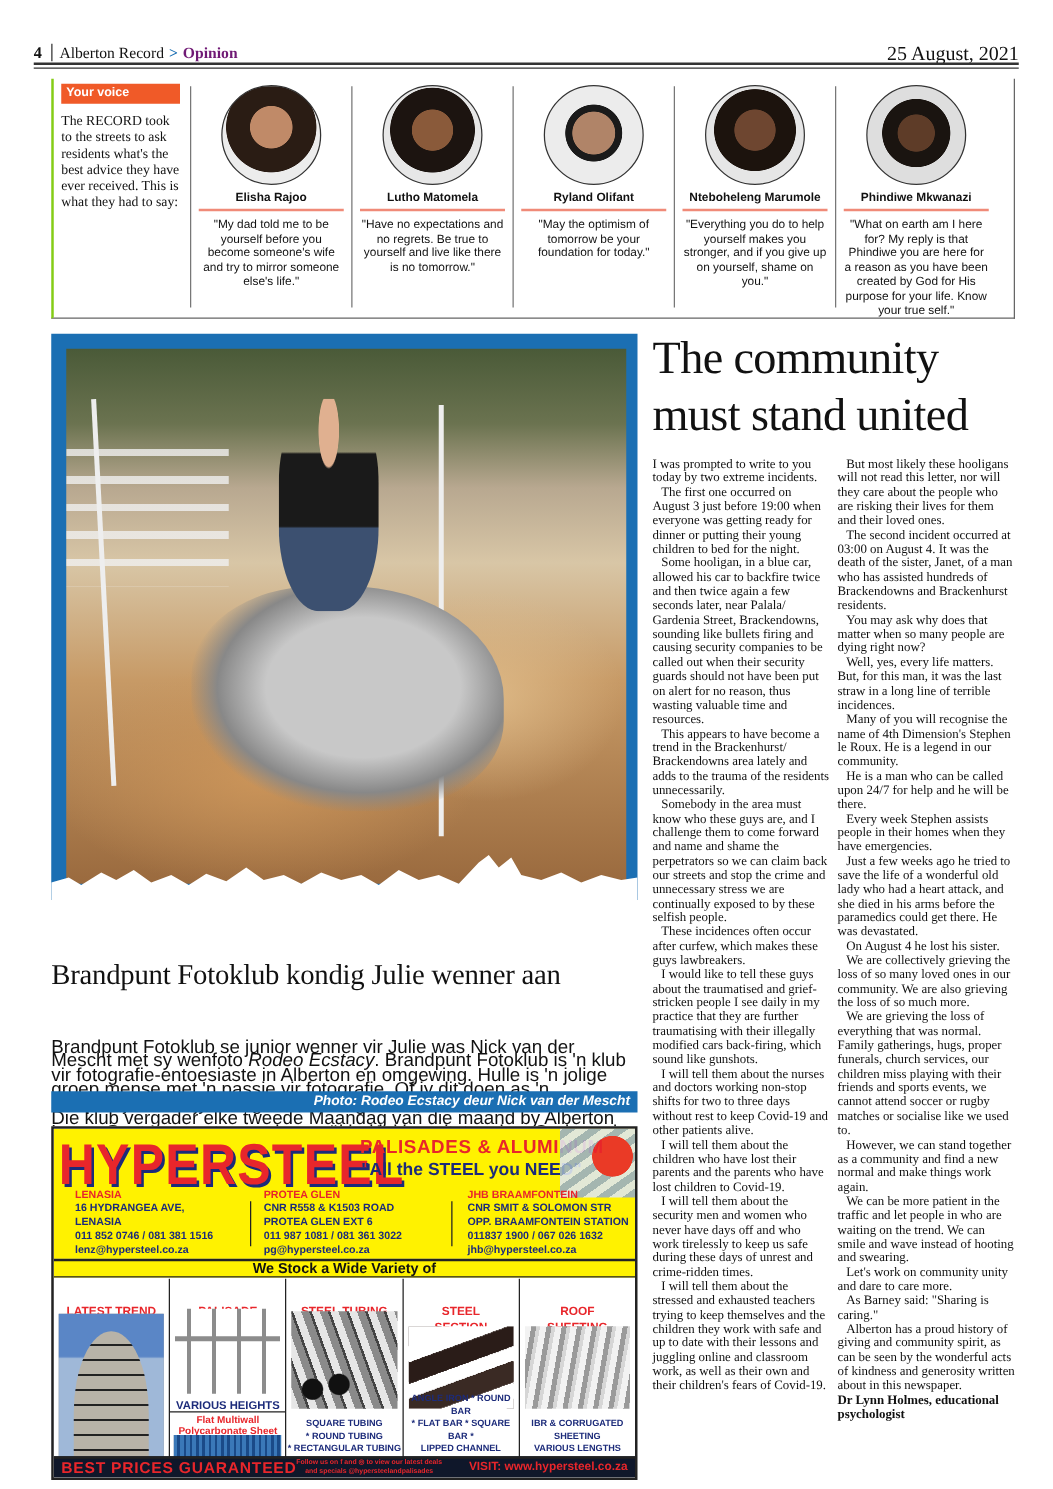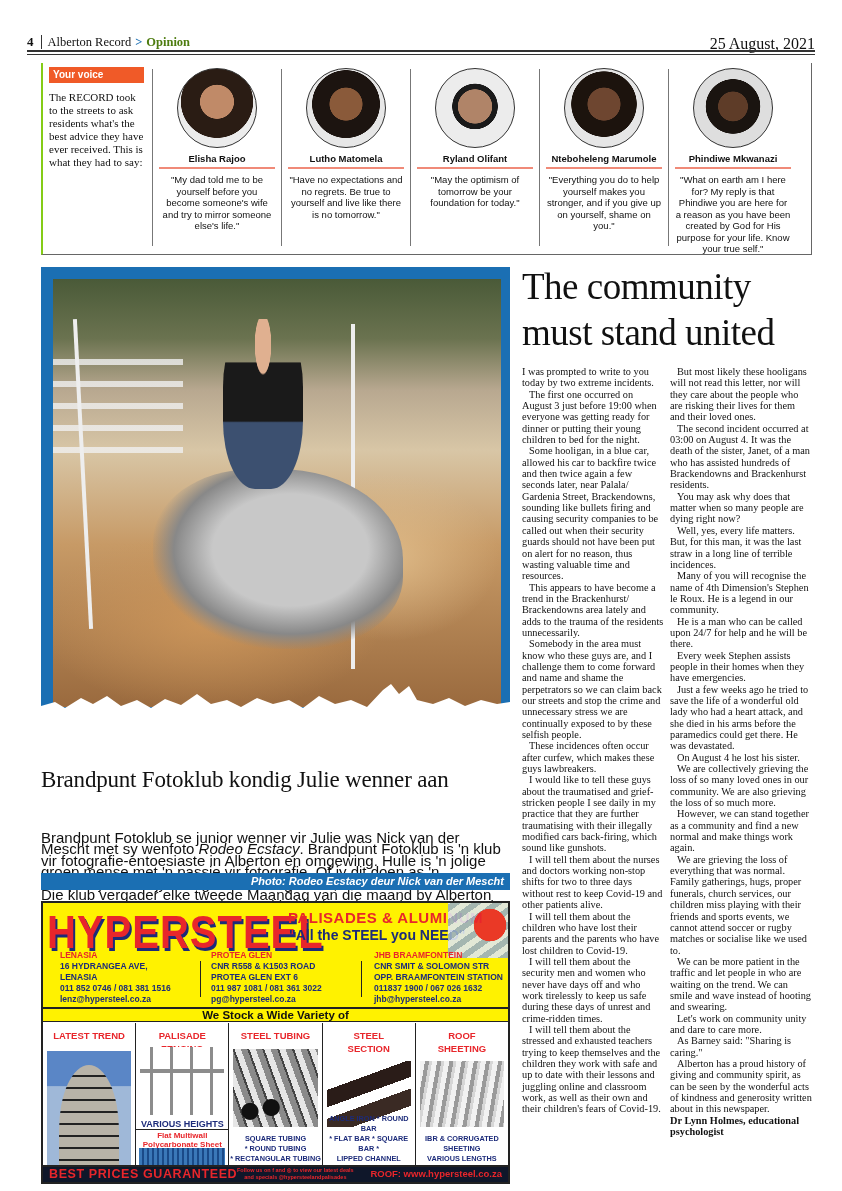--- a/index.html
+++ b/index.html
@@ -3,21 +3,21 @@
 <meta charset="utf-8">
 <style>
   * { box-sizing: border-box; margin: 0; padding: 0; }
   html, body { width: 842px; height: 1191px; background: #fff; overflow: hidden; }
   body { position: relative; font-family: "Liberation Serif", serif; color: #111; }
 
   
   .hdr { position: absolute; left: 27px; top: 33px; width: 470px; height: 18px; font-size: 12.5px; display: flex; align-items: center; }
   .hdr .pg { font-weight: bold; font-size: 13px; margin-right: 7px; }
   .hdr .sep { width: 1px; height: 14px; background: #333; margin-right: 6px; }
-  .hdr .sec { color: #4d7c0f; font-weight: bold; margin-left: 4px; }
+  .hdr .sec { color: #701a75; font-weight: bold; margin-left: 4px; }
   .hdr .gt { color: #1b6fb3; font-weight: bold; margin-left: 4px; }
   .hdr-date { position: absolute; right: 27px; top: 35px; font-size: 16px; }
   .hdr-rule1 { position: absolute; left: 27px; right: 27px; top: 50px; height: 2px; background: #333; }
   .hdr-rule2 { position: absolute; left: 27px; right: 27px; top: 54px; height: 1px; background: #333; }
 
   
   .voice { position: absolute; left: 41px; top: 63px; width: 771px; height: 192px; border: 1px solid #666; border-top: none; border-left: 2px solid #84cc16; }
   .voice-intro { position: absolute; left: 6px; top: 4px; width: 95px; }
   .voice-tag { background: #f05a28; color: #fff; font-family: "Liberation Sans", sans-serif; font-weight: bold; font-size: 10px; padding: 2px 4px; height: 16px; }
   .voice-text { margin-top: 8px; font-size: 11px; line-height: 13px; }
@@ -59,21 +59,21 @@
   .ad-slogan { position: absolute; left: 246px; top: 24px; font-family: "Liberation Sans", sans-serif; font-weight: bold; font-size: 14px; color: #1c2b7a; }
   .ad-pipes { position: absolute; right: 0; top: 0; width: 60px; height: 55px; background: radial-gradient(circle at 70% 40%, #e8262b 0 30%, transparent 31%), repeating-linear-gradient(-35deg, #9bb0c4 0 6px, #dfe7ee 6px 12px); opacity: .9; }
   .ad-branch { position: absolute; top: 47px; font-family: "Liberation Sans", sans-serif; font-weight: bold; font-size: 8.5px; line-height: 11px; color: #1c2b7a; }
   .ad-branch .bname { color: #e8262b; }
   .ad-b1 { left: 17px; } .ad-b2 { left: 168px; } .ad-b3 { left: 331px; }
   .ad-vsep { position: absolute; top: 58px; width: 1px; height: 36px; background: #222; }
   .ad-stock { position: absolute; left: 0; top: 104px; width: 100%; height: 15px; background: #fff200; border-top: 2px solid #222; border-bottom: 1px solid #222; text-align: center; font-family: "Liberation Sans", sans-serif; font-weight: 900; font-size: 11.5px; color: #111; line-height: 12px; }
   .ad-cells { position: absolute; left: 0; top: 120px; width: 100%; height: 143px; display: flex; }
   .ad-cell { flex: 1; border-right: 1px solid #222; position: relative; text-align: center; }
   .ad-cell:last-child { border-right: none; }
-  .ad-cell .ct { font-family: "Liberation Sans", sans-serif; font-weight: 900; color: #e8262b; font-size: 9.5px; line-height: 13px; margin-top: 6px; }
+  .ad-cell .ct { font-family: "Liberation Sans", sans-serif; font-weight: 900; color: #e8262b; font-size: 9.5px; line-height: 13px; margin-top: 20px; }
   .ad-cell .cimg { position: absolute; left: 4px; right: 4px; top: 32px; height: 68px; }
   .ad-cell .cdesc { position: absolute; left: 0; right: 0; bottom: 2px; font-family: "Liberation Sans", sans-serif; font-weight: bold; font-size: 7.3px; line-height: 10px; color: #1c2b7a; }
   .img-trend { background: linear-gradient(180deg, #5a86c6 0 30%, #9fb8d8 31%), #888; }
   .img-trend::after { content: ""; position: absolute; left: 12px; right: 12px; top: 14px; bottom: -30px; border-radius: 50% 50% 0 0; background: repeating-linear-gradient(180deg, #b8b3a8 0 10px, #222 10px 12px); }
   .img-fence { background: repeating-linear-gradient(90deg, #fff 0 10px, #8c8c8c 10px 13px, #fff 13px 20px); }
   .img-fence::after { content: ""; position: absolute; left: 0; right: 0; top: 22px; height: 4px; background: #8c8c8c; }
   .img-tubes { background: radial-gradient(circle at 20% 80%, #111 0 8px, transparent 9px), radial-gradient(circle at 45% 75%, #111 0 8px, transparent 9px), repeating-linear-gradient(70deg, #e6e6e6 0 6px, #8a8a8a 6px 12px, #444 12px 14px); }
   .img-section { background: linear-gradient(160deg, transparent 0 30%, #2a1c18 30% 48%, transparent 48% 60%, #3a2a24 60% 78%, transparent 78%), #fff; }
   .img-roof { background: repeating-linear-gradient(100deg, #f2f2f2 0 5px, #9a9a9a 5px 9px, #d6d6d6 9px 12px); }
   .fence-label { position: absolute; left: 0; right: 0; top: 96px; font-family: "Liberation Sans", sans-serif; font-weight: 900; font-size: 9px; color: #1c2b7a; }
@@ -234,21 +234,21 @@
         <div>VARIOUS LENGTHS</div>
       </div>
     </div>
   </div>
   <div class="ad-foot">
     <div class="ad-best">BEST PRICES GUARANTEED</div>
     <div class="ad-follow">
       <div>Follow us on f and ◎ to view our latest deals</div>
       <div>and specials @hypersteelandpalisades</div>
     </div>
-    <div class="ad-visit">ROOF: www.hypersteel.co.za</div>
+    <div class="ad-visit">VISIT: www.hypersteel.co.za</div>
   </div>
 </div>
 
 <div class="art-title">The community must stand united</div>
 <div class="art-cols">
   <div class="art-col" id="col1">
       <p class="first">I was prompted to write to you today by two extreme incidents.</p>
       <p>The first one occurred on August 3 just before 19:00 when everyone was getting ready for dinner or putting their young children to bed for the night.</p>
       <p>Some hooligan, in a blue car, allowed his car to backfire twice and then twice again a few seconds later, near Palala/ Gardenia Street, Brackendowns, sounding like bullets firing and causing security companies to be called out when their security guards should not have been put on alert for no reason, thus wasting valuable time and resources.</p>
       <p>This appears to have become a trend in the Brackenhurst/ Brackendowns area lately and adds to the trauma of the residents unnecessarily.</p>
@@ -264,21 +264,21 @@
       <p>But most likely these hooligans will not read this letter, nor will they care about the people who are risking their lives for them and their loved ones.</p>
       <p>The second incident occurred at 03:00 on August 4. It was the death of the sister, Janet, of a man who has assisted hundreds of Brackendowns and Brackenhurst residents.</p>
       <p>You may ask why does that matter when so many people are dying right now?</p>
       <p>Well, yes, every life matters. But, for this man, it was the last straw in a long line of terrible incidences.</p>
       <p>Many of you will recognise the name of 4th Dimension's Stephen le Roux. He is a legend in our community.</p>
       <p>He is a man who can be called upon 24/7 for help and he will be there.</p>
       <p>Every week Stephen assists people in their homes when they have emergencies.</p>
       <p>Just a few weeks ago he tried to save the life of a wonderful old lady who had a heart attack, and she died in his arms before the paramedics could get there. He was devastated.</p>
       <p>On August 4 he lost his sister.</p>
       <p>We are collectively grieving the loss of so many loved ones in our community. We are also grieving the loss of so much more.</p>
+      <p>We are grieving the loss of everything that was normal. Family gatherings, hugs, proper funerals, church services, our children miss playing with their friends and sports events, we cannot attend soccer or rugby matches or socialise like we used to.</p>
       <p>However, we can stand together as a community and find a new normal and make things work again.</p>
-      <p>We are grieving the loss of everything that was normal. Family gatherings, hugs, proper funerals, church services, our children miss playing with their friends and sports events, we cannot attend soccer or rugby matches or socialise like we used to.</p>
       <p>We can be more patient in the traffic and let people in who are waiting on the trend. We can smile and wave instead of hooting and swearing.</p>
       <p>Let's work on community unity and dare to care more.</p>
       <p>As Barney said: "Sharing is caring."</p>
       <p>Alberton has a proud history of giving and community spirit, as can be seen by the wonderful acts of kindness and generosity written about in this newspaper.</p>
       <p class="byline">Dr Lynn Holmes, educational psychologist</p>
     </div>
 </div>
 
 </body></html>

